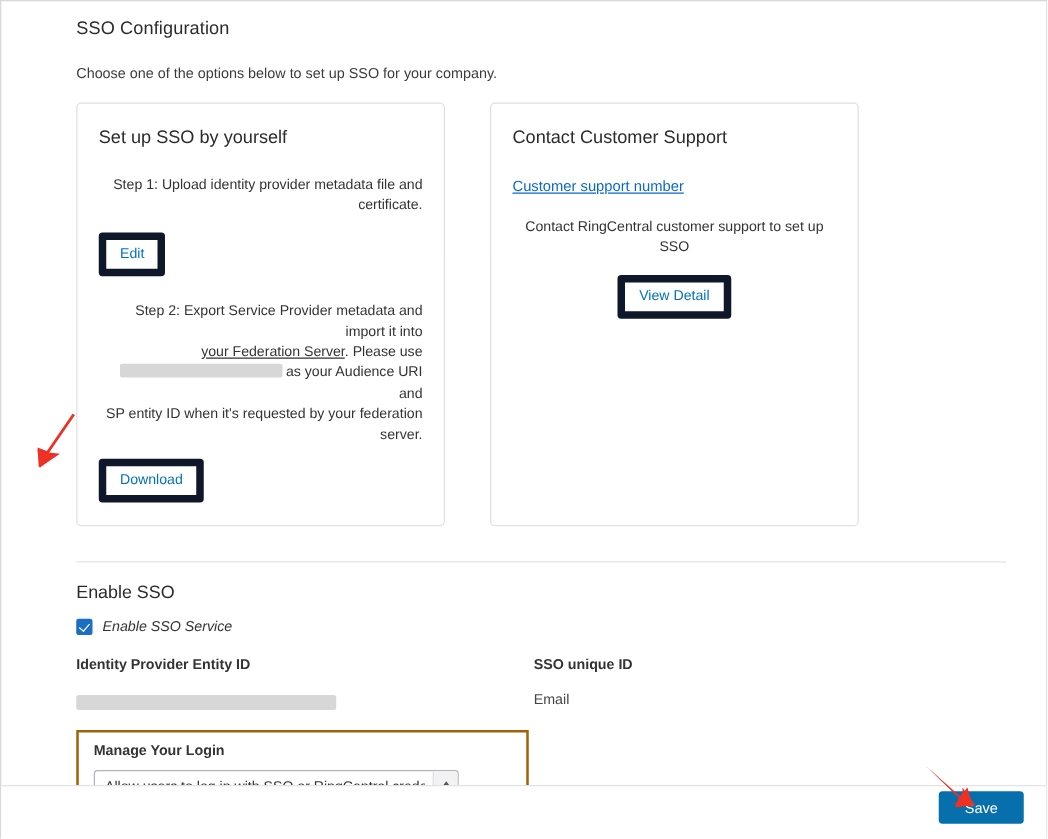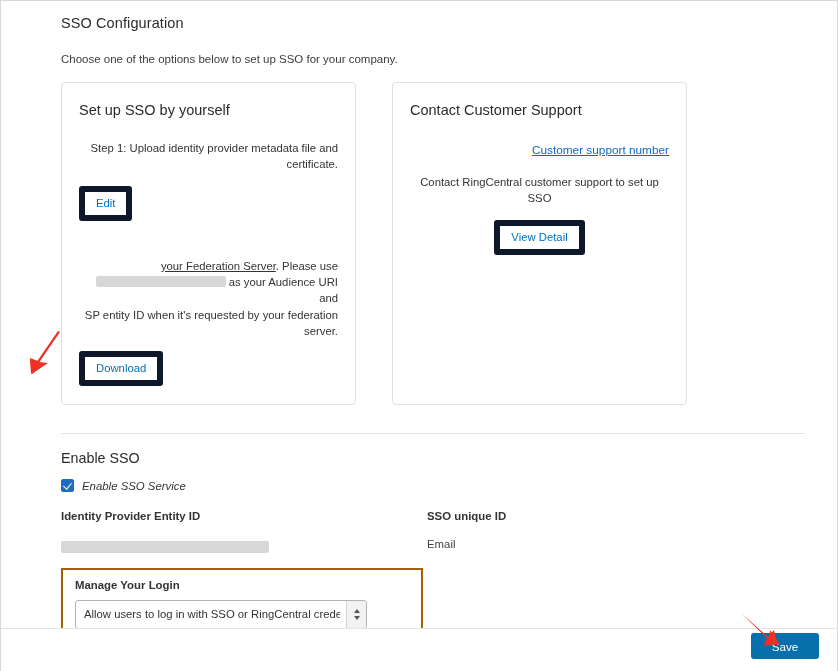--- a/index.html
+++ b/index.html
@@ -91,21 +91,21 @@
     line-height: 1.2;
     font-family: "Liberation Sans", sans-serif;
   }
 
   .link {
     color: #0b69c7;
     text-decoration: underline;
     font-size: 11.8px;
     cursor: pointer;
   }
-  .link-wrap { text-align: right; margin: 0 0 16px 0; }
+  .link-wrap { text-align: left; margin: 0 0 16px 0; }
 
   .step2-block { margin-top: 20px; }
   .redact {
     display: inline-block;
     background: #d7d7d7;
     border-radius: 2px;
     height: 11px;
     vertical-align: -1px;
   }
   .underline-text { text-decoration: underline; }
@@ -265,20 +265,21 @@
 
     <div class="cards">
 
       <div class="card">
         <div class="card-title">Set up SSO by yourself</div>
         <p class="card-text">Step 1: Upload identity provider metadata file and certificate.</p>
         <button class="btn-outline">Edit</button>
 
         <div class="step2-block">
           <p class="card-text" style="margin-bottom:11px;">
+            <span>Step 2: Export Service Provider metadata and import it into</span>
             <br>
             <span class="underline-text">your Federation Server</span><span>. Please use</span>
             <br>
             <span class="redact" style="width:130px;"></span>
             <span>as your Audience URI and</span>
             <br>
             <span>SP entity ID when it's requested by your federation server.</span>
           </p>
           <button class="btn-outline">Download</button>
         </div>

